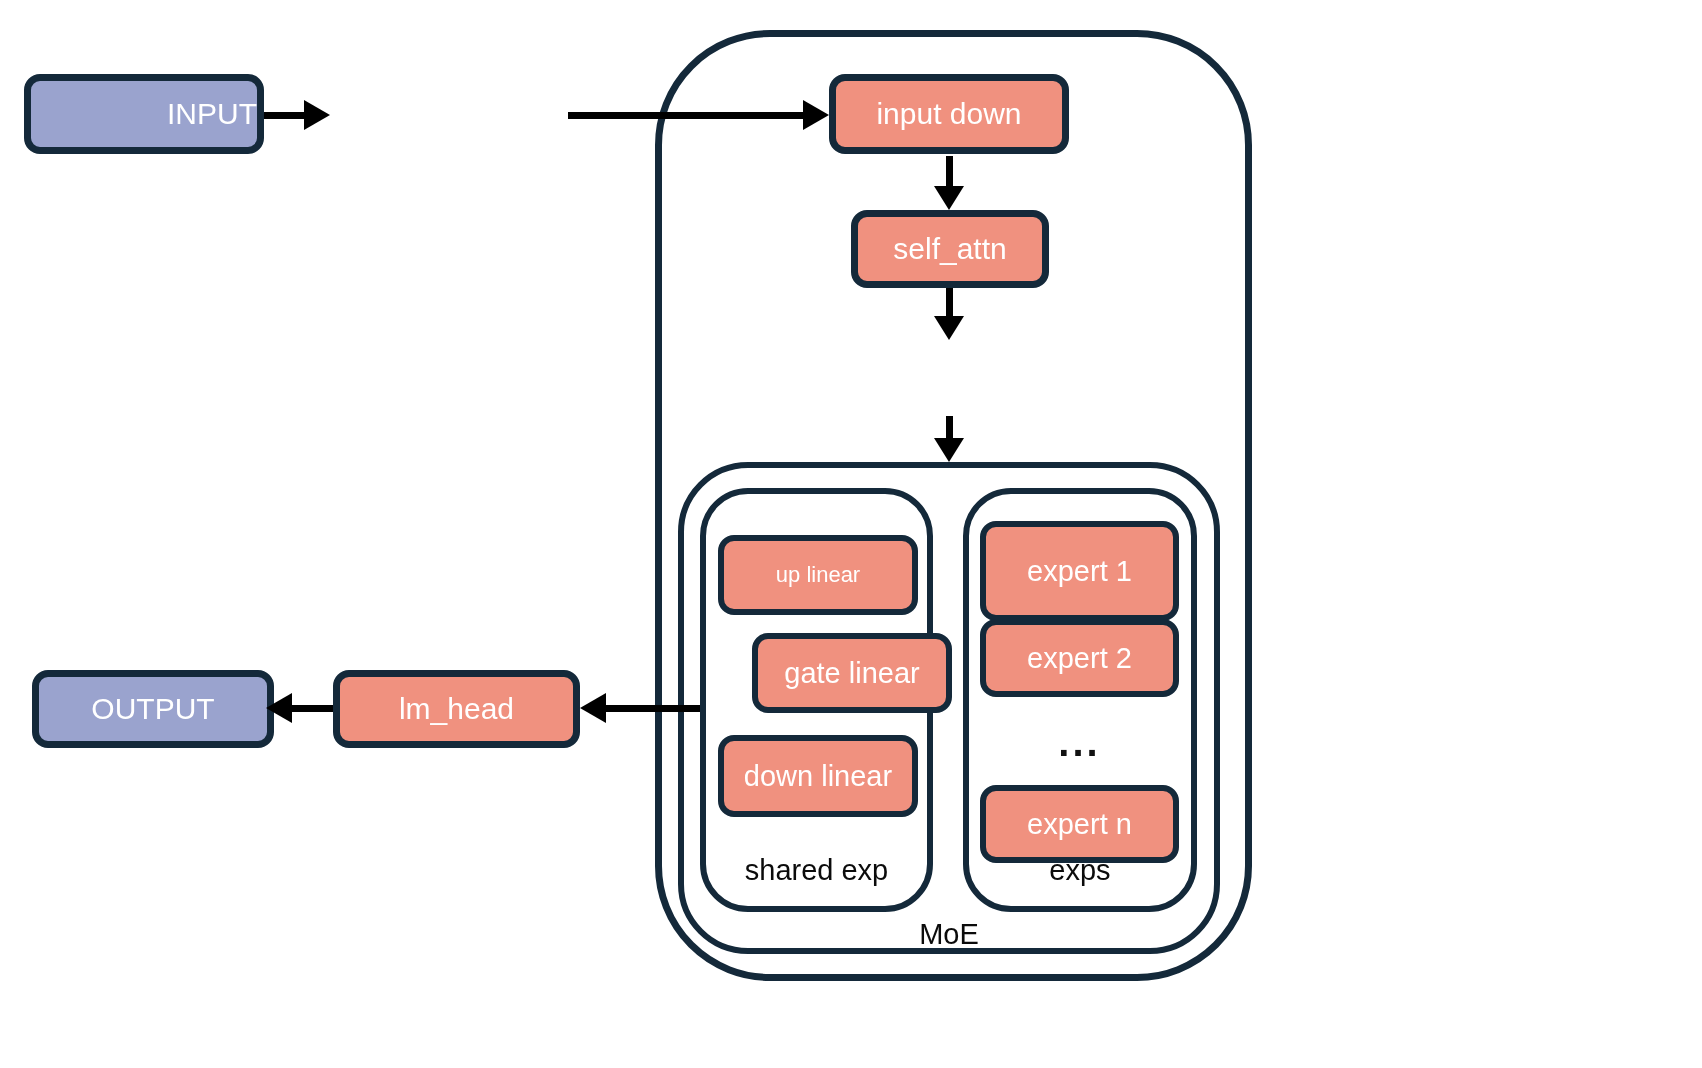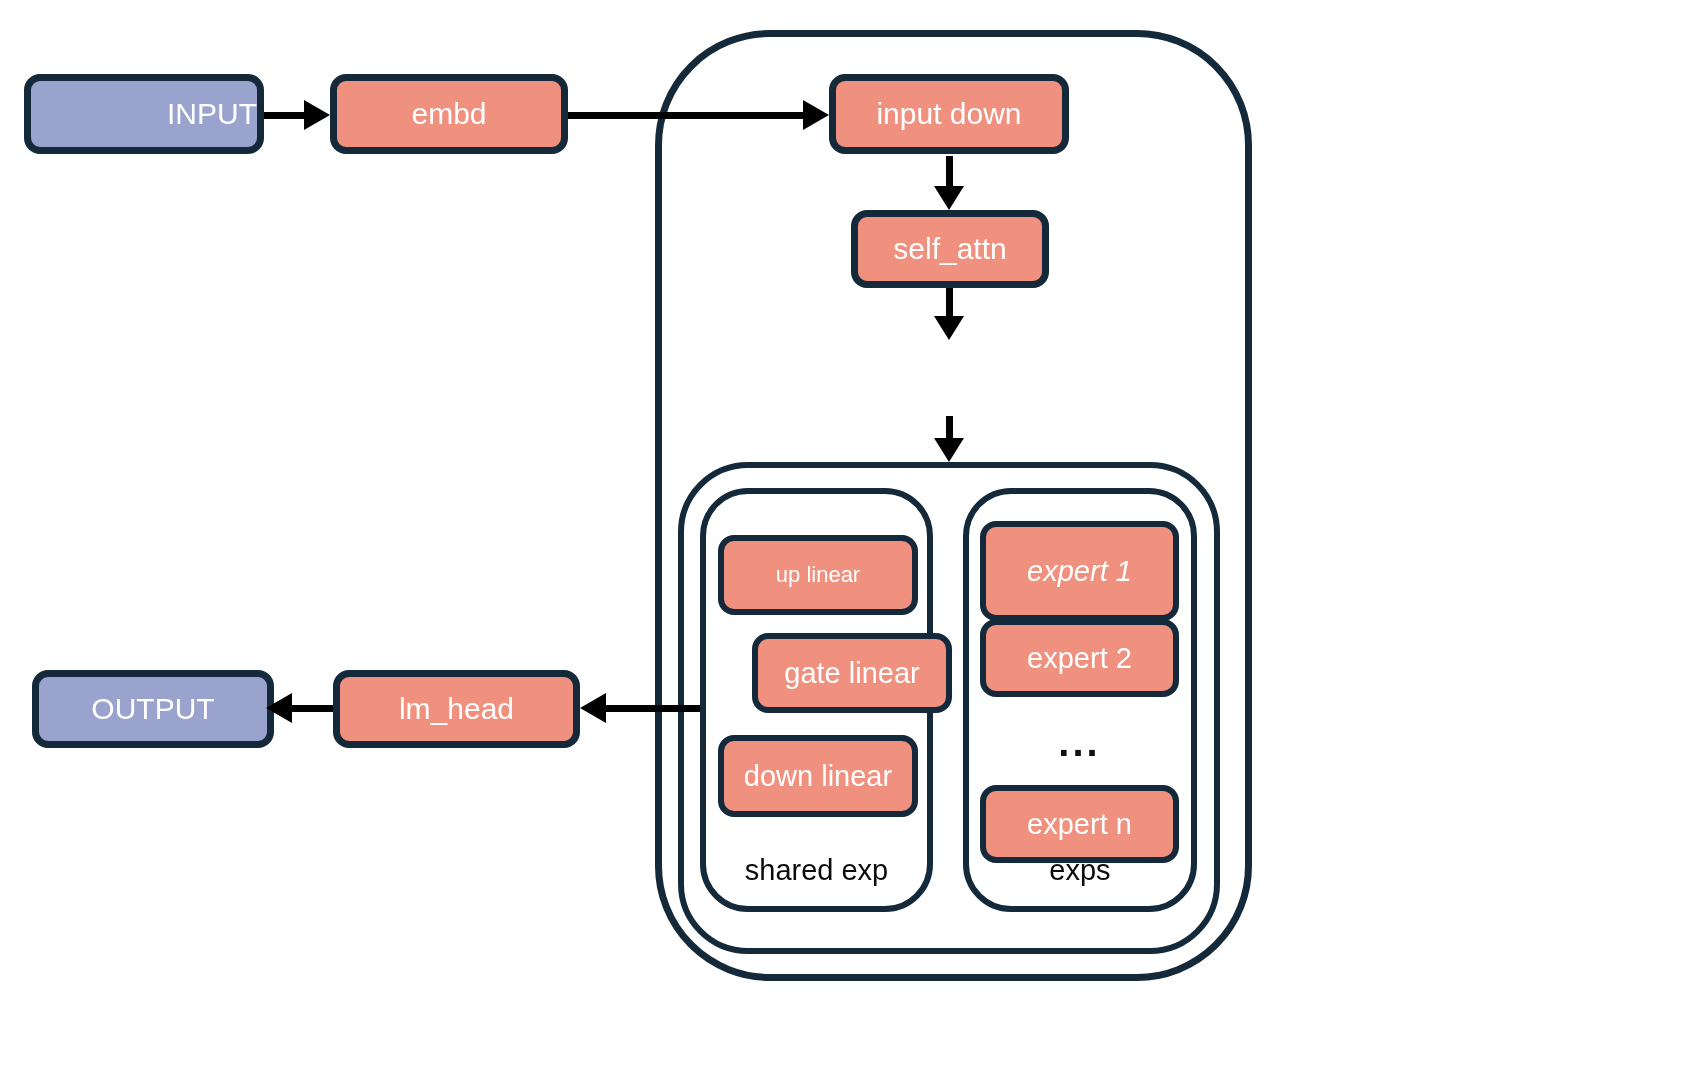--- a/index.html
+++ b/index.html
@@ -27,21 +27,21 @@
   .salmon{background:#F0917F;}
   .purple{background:#9AA3CE;}
   .n-input{left:24px;top:74px;width:240px;height:80px;justify-content:flex-end;}
   .n-embd{left:330px;top:74px;width:238px;height:80px;}
   .n-inputnorm{left:829px;top:74px;width:240px;height:80px;}
   .n-selfattn{left:851px;top:210px;width:198px;height:78px;}
   .n-outputnorm{left:829px;top:340px;width:240px;height:76px;}
   .n-up{left:718px;top:535px;width:200px;height:80px;border-width:6px;font-size:22px;}
   .n-gate{left:752px;top:633px;width:200px;height:80px;border-width:6px;font-size:29px;}
   .n-down{left:718px;top:735px;width:200px;height:82px;border-width:6px;font-size:29px;}
-  .n-exp1{left:980px;top:521px;width:199px;height:100px;border-width:6px;font-size:29px;font-style:italic;}
+  .n-exp1{left:980px;top:521px;width:199px;height:100px;border-width:6px;font-size:29px;}
   .n-exp2{left:980px;top:619px;width:199px;height:78px;border-width:6px;font-size:29px;}
   .n-expn{left:980px;top:785px;width:199px;height:78px;border-width:6px;font-size:29px;}
   .n-lmhead{left:333px;top:670px;width:247px;height:78px;}
   .n-output{left:24px;top:670px;width:242px;height:78px;margin-left:8px;}
   
   .lbl{position:absolute;color:#0b0b0b;text-align:center;line-height:1;}
   .lbl.shared-lbl{left:700px;top:856px;width:233px;font-size:29px;}
   .lbl.exps-lbl{left:963px;top:856px;width:234px;font-size:29px;}
   .lbl.moe-lbl{left:678px;top:920px;width:542px;font-size:29px;}
   .lbl.dots{left:980px;top:722px;width:199px;font-size:40px;font-weight:bold;letter-spacing:3px;color:#111;}
@@ -76,23 +76,20 @@
 
   <div class="frame decoder"></div>
 
   <div class="frame moe"></div>
   <div class="frame subgroup shared"></div>
   <div class="frame subgroup exps"></div>
 
   <div class="node purple n-input">
     <span>INPUT</span>
   </div>
-  <div class="node salmon n-embd">
-    <span>embd</span>
-  </div>
   <div class="node salmon n-inputnorm">
     <span>input down</span>
   </div>
   <div class="node salmon n-selfattn">
     <span>self_attn</span>
   </div>
 
   <div class="node salmon n-up">
     <span>up linear</span>
   </div>
@@ -109,20 +106,21 @@
   </div>
   <div class="node salmon n-exp2">
     <span>expert 2</span>
   </div>
   <div class="lbl dots">...</div>
   <div class="node salmon n-expn">
     <span>expert n</span>
   </div>
   <div class="lbl exps-lbl">exps</div>
 
+  <div class="lbl moe-lbl">MoE</div>
 
   <div class="node salmon n-lmhead">
     <span>lm_head</span>
   </div>
   <div class="node purple n-output">
     <span>OUTPUT</span>
   </div>
 
 
   <div class="arrow h h-right a1">

